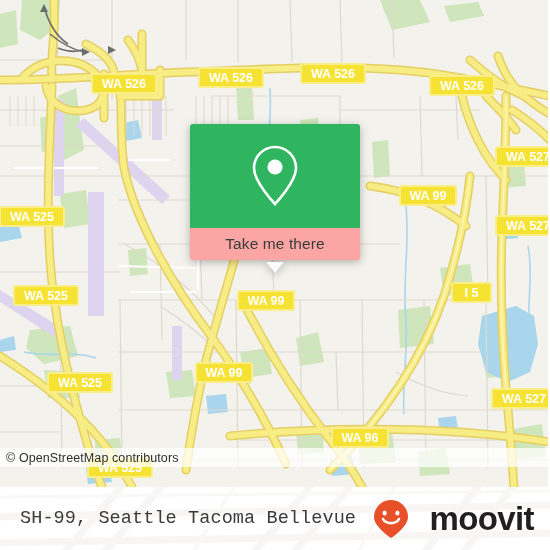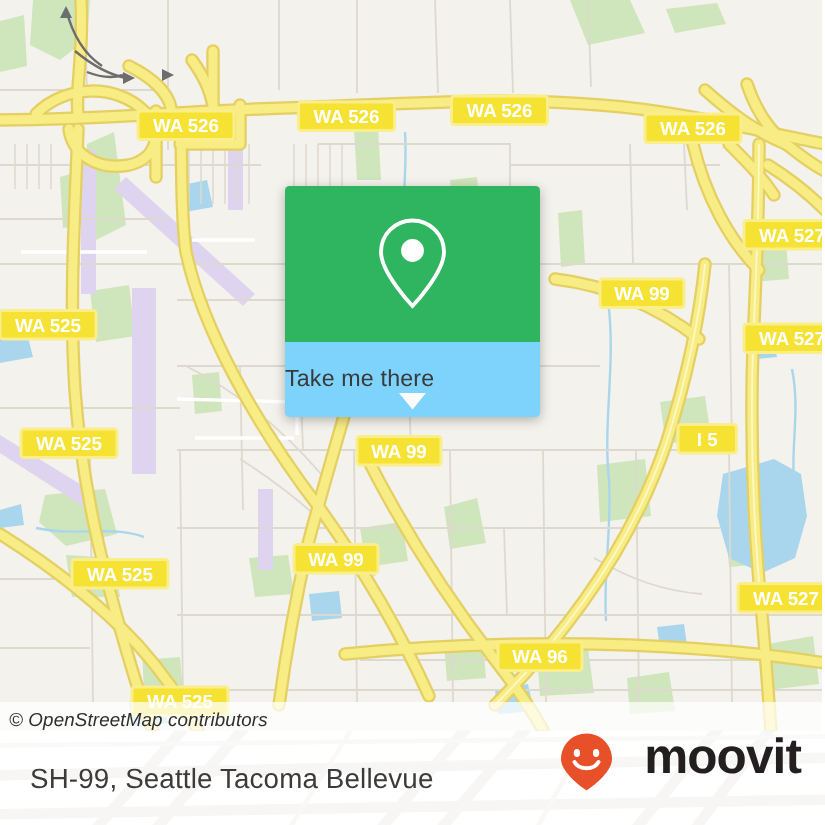--- a/index.html
+++ b/index.html
@@ -26,59 +26,58 @@
     height: 487px;
     overflow: hidden;
     background: #f4f2ec;
   }
   #map-svg { display: block; }
 
   
   #attribution {
     position: absolute;
     left: 0;
-    top: 468px;
+    top: 448px;
     height: 19px;
     width: 550px;
     display: flex;
-    align-items: flex-end;
+    align-items: center;
     padding-left: 6px;
     box-sizing: border-box;
     font-size: 12.5px;
     color: #2e2e2e;
     background: rgba(255,255,255,0.72);
     letter-spacing: 0.1px;
     z-index: 40;
-    font-style: italic;
   }
 
   
   #popup-card {
     position: absolute;
     left: 190px;
     top: 124px;
     width: 170px;
     z-index: 60;
     filter: drop-shadow(0 2px 4px rgba(0,0,0,0.28));
   }
   #popup-green {
     background: #2fb45f;
     height: 104px;
     border-radius: 3px 3px 0 0;
     display: flex;
     align-items: center;
     justify-content: center;
   }
   #popup-white {
-    background: #7dd3fc;
-    height: 50px;
+    background: #fca5a5;
+    height: 32px;
     border-radius: 0 0 3px 3px;
     display: flex;
     align-items: center;
-    justify-content: flex-start;
+    justify-content: center;
   }
   #popup-label {
     font-size: 15.5px;
     color: #3a3a3a;
     letter-spacing: 0.1px;
   }
   #popup-tail {
     position: absolute;
     left: 50%;
     margin-left: -9px;
@@ -110,28 +109,29 @@
     position: absolute;
     left: 20px;
     top: 0;
     height: 63px;
     display: flex;
     align-items: center;
     font-size: 18.5px;
     color: #3b3b3b;
     letter-spacing: 0.1px;
     z-index: 2;
+    font-family: Liberation Mono, monospace;
   }
   #brand-logo {
     position: absolute;
     right: 16px;
     top: 0;
     height: 63px;
     display: flex;
-    align-items: flex-start;
+    align-items: center;
     gap: 18px;
     z-index: 2;
   }
   #brand-wordmark {
     font-size: 33px;
     font-weight: bold;
     color: #231f20;
     letter-spacing: -0.6px;
     line-height: 1;
   }

